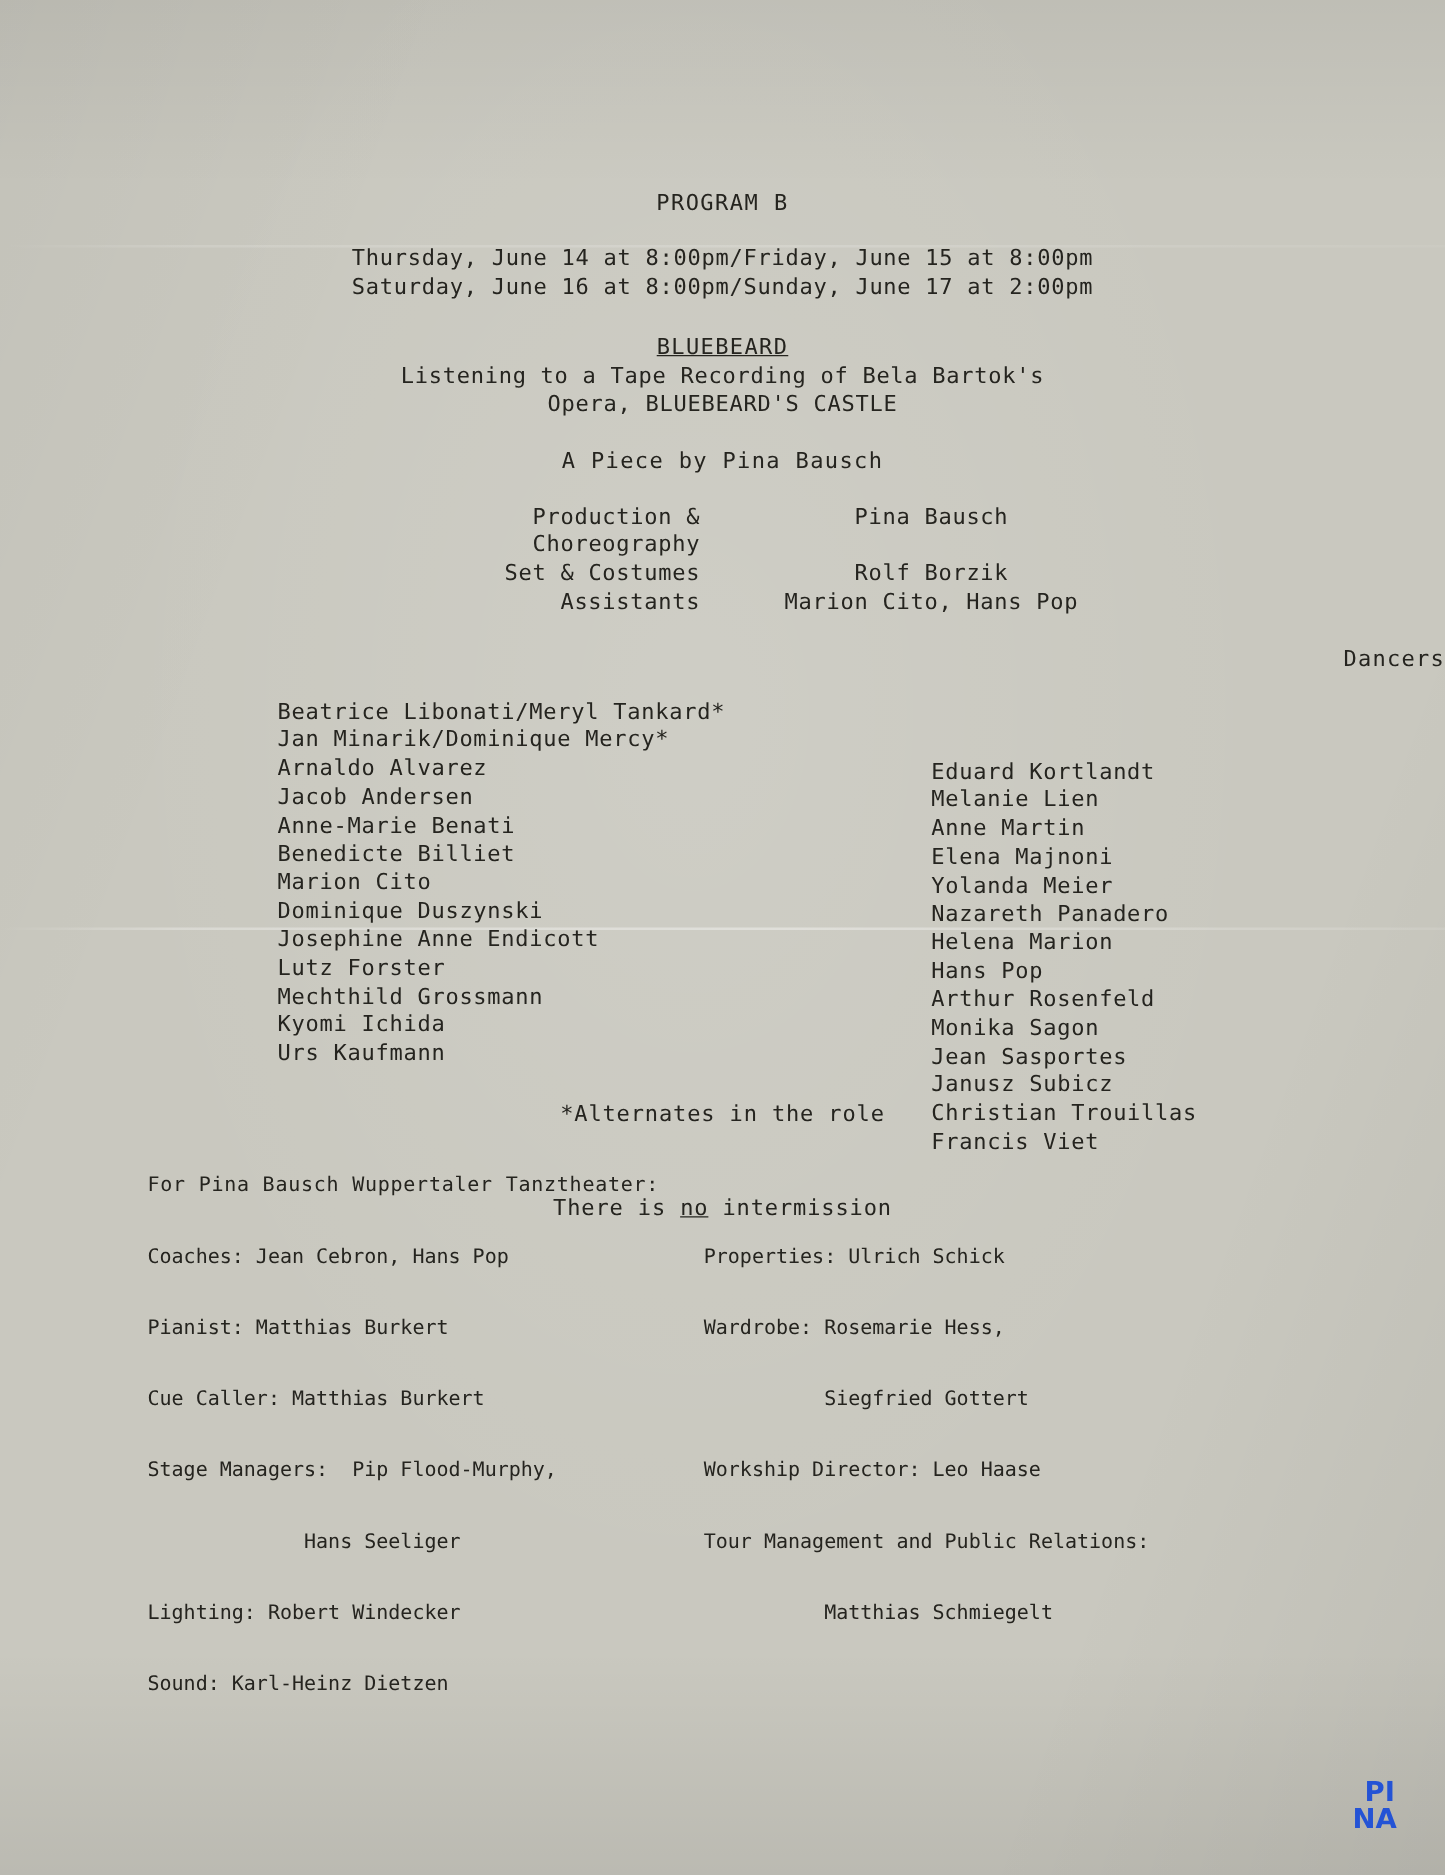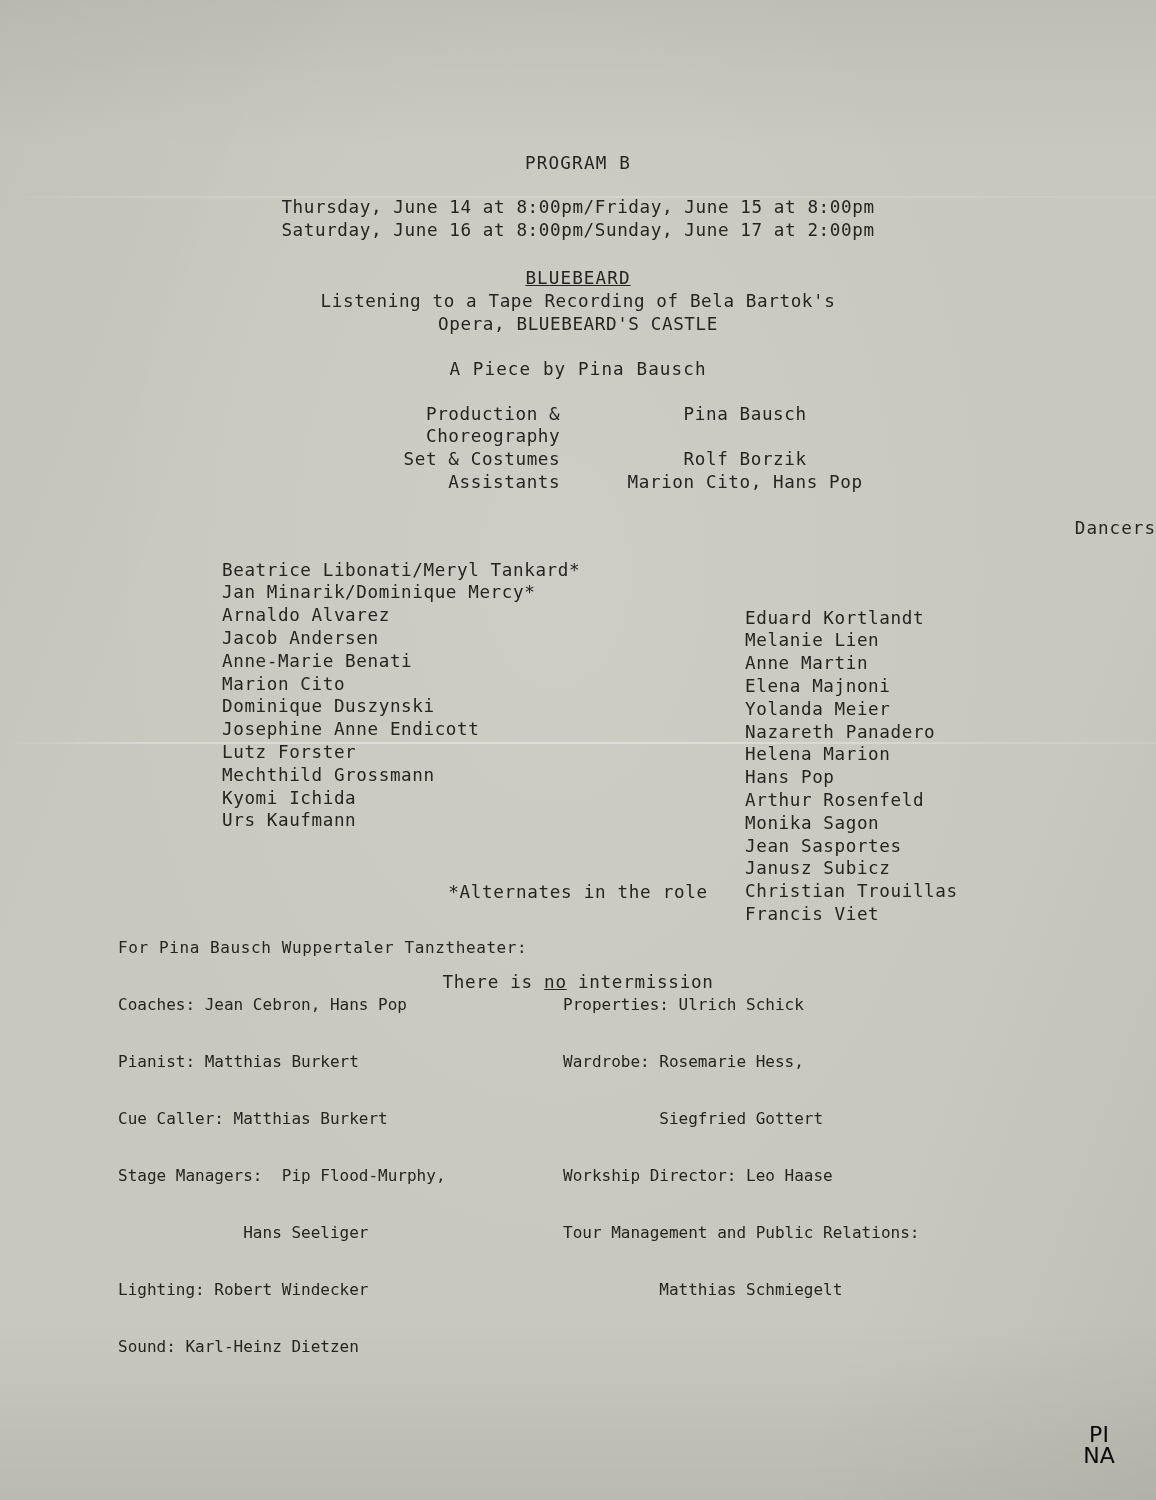--- a/index.html
+++ b/index.html
@@ -87,21 +87,21 @@
     margin-top: 19px;
     position: relative;
     height: 322px;
   }
   .dancer-col { position: absolute; top: 0; }
   .dancer-col.left { left: 222px; }
   .dancer-col.right { left: 745px; margin-top: 48px; }
   .dancer-col div { white-space: pre; }
 
   .alt-note { text-align: center; margin-top: 0px; letter-spacing: 0.7px; }
-  .intermission { text-align: center; margin-top: 68px; letter-spacing: 0.7px; }
+  .intermission { text-align: center; margin-top: 53px; letter-spacing: 0.7px; }
 
   .staff {
     position: absolute;
     top: 938px;
     left: 118px;
     right: 60px;
   }
   .staff .heading { letter-spacing: 0.6px; }
   .staff .cols {
     position: relative;
@@ -110,27 +110,27 @@
   }
   .staff .col { position: absolute; top: 0; white-space: pre; }
   .staff .col.l { left: 0; }
   .staff .col.r { left: 445px; }
 
   .logo {
     position: absolute;
     right: 40px;
     bottom: 34px;
     width: 34px;
-    color: #000000;
+    color: #1d4ed8;
     font-family: "DejaVu Sans", "Liberation Sans", sans-serif;
-    font-weight: 400;
+    font-weight: 700;
     font-size: 22px;
     line-height: 21px;
     letter-spacing: 0px;
-    text-align: center;
+    text-align: right;
     opacity: 0.95;
   }
   .logo div { display: block; }
 </style>
 </head>
 <body>
 
 <div class="paper"></div>
 <div class="fold f2"></div>
 <div class="fold f1"></div>
@@ -171,20 +171,21 @@
 
     <div class="dancers-head">Dancers</div>
 
     <div class="dancers-cols">
       <div class="dancer-col left">
         <div>Beatrice Libonati/Meryl Tankard*</div>
         <div>Jan Minarik/Dominique Mercy*</div>
         <div>Arnaldo Alvarez</div>
         <div>Jacob Andersen</div>
         <div>Anne-Marie Benati</div>
+        <div>Benedicte Billiet</div>
         <div>Marion Cito</div>
         <div>Dominique Duszynski</div>
         <div>Josephine Anne Endicott</div>
         <div>Lutz Forster</div>
         <div>Mechthild Grossmann</div>
         <div>Kyomi Ichida</div>
         <div>Urs Kaufmann</div>
       </div>
       <div class="dancer-col right">
         <div>Eduard Kortlandt</div>

